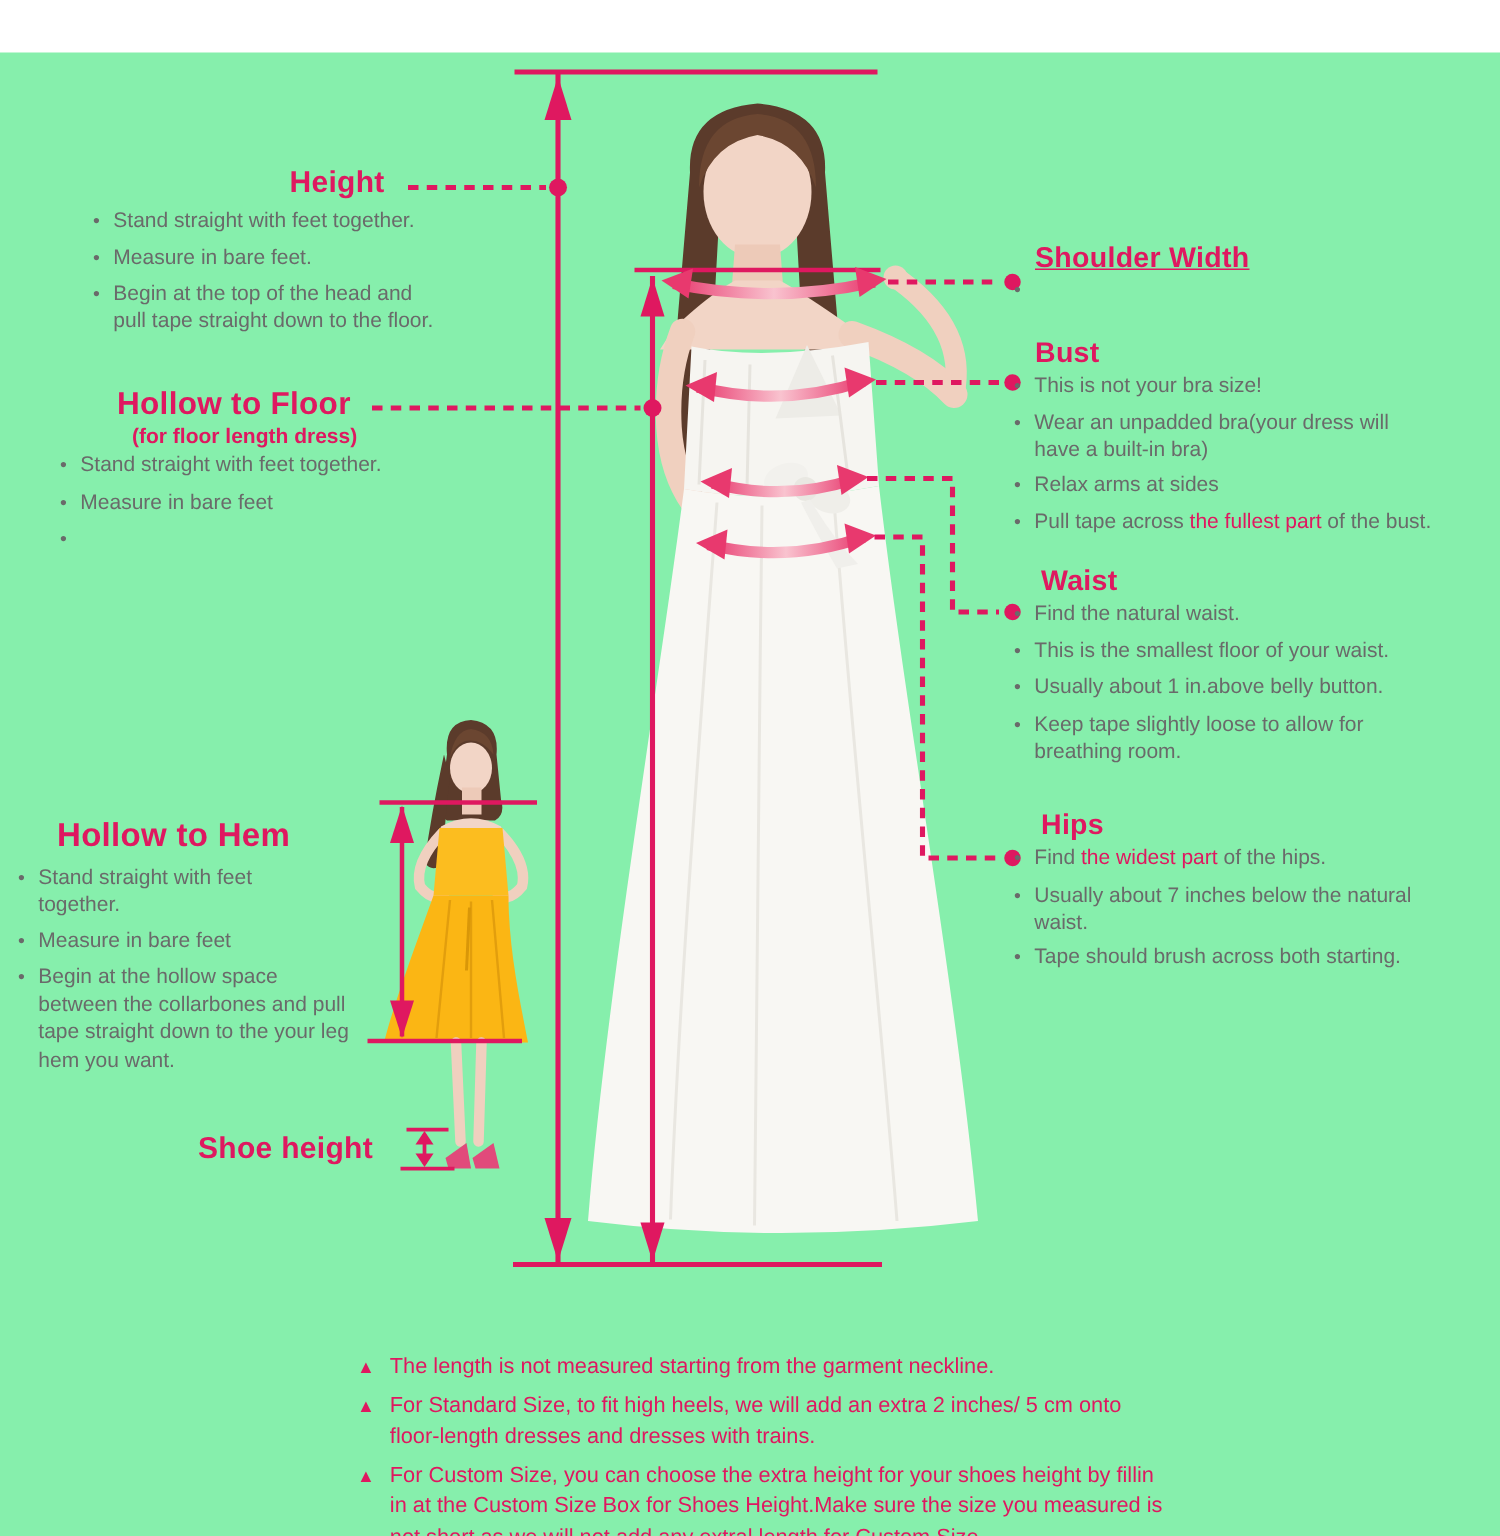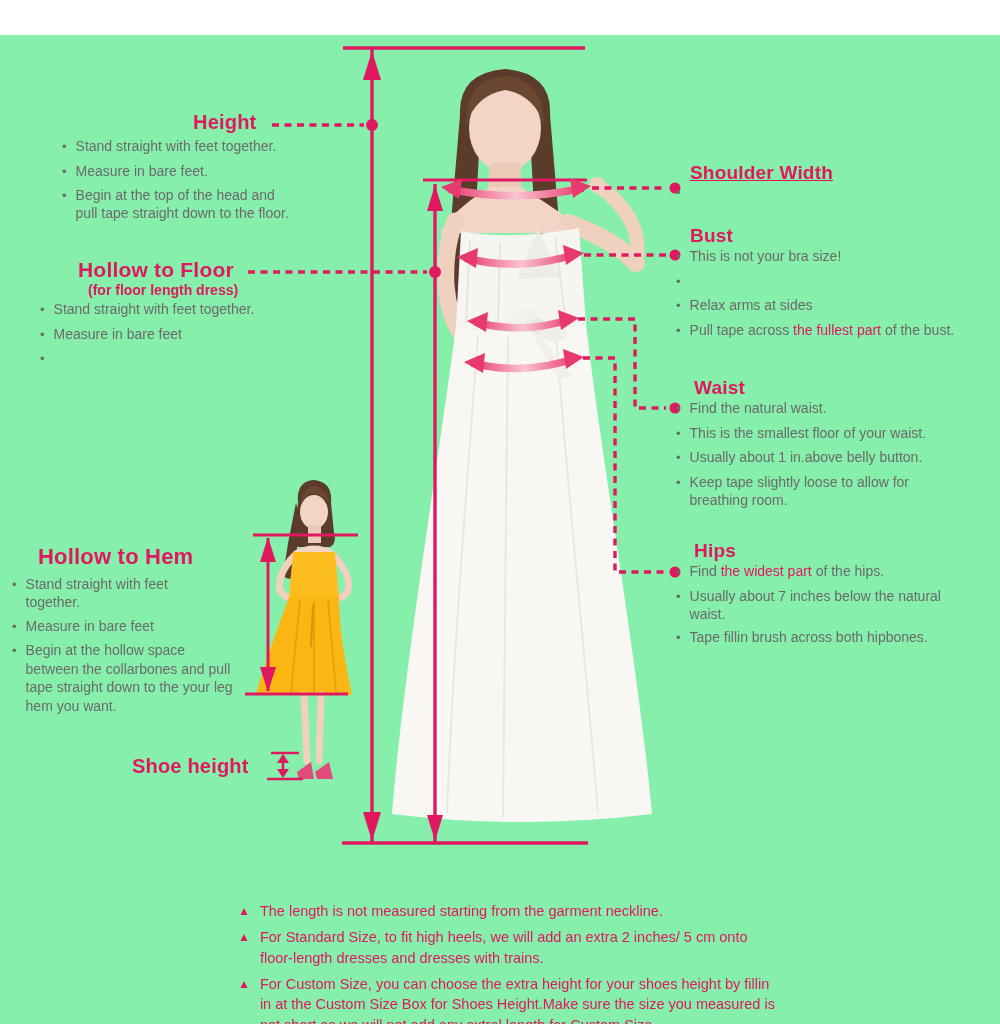--- a/index.html
+++ b/index.html
@@ -201,20 +201,22 @@
     </div>
 
   <div class="sec-title t19" style="left:690px;top:190px;">Bust</div>
   <div class="bullets" style="left:676px;top:212px;width:322px;">
       <div class="bullet">
         <span class="dot">•</span>
         <span class="btext">This is not your bra size!</span>
       </div>
       <div class="bullet">
         <span class="dot">•</span>
+        <span class="btext">Wear an unpadded bra(your dress will
+have a built-in bra)</span>
       </div>
       <div class="bullet">
         <span class="dot">•</span>
         <span class="btext">Relax arms at sides</span>
       </div>
       <div class="bullet">
         <span class="dot">•</span>
         <span class="btext">Pull tape across <span class="hl">the fullest part</span> of the bust.</span>
       </div>
     </div>
@@ -246,21 +248,21 @@
         <span class="dot">•</span>
         <span class="btext">Find <span class="hl">the widest part</span> of the hips.</span>
       </div>
       <div class="bullet">
         <span class="dot">•</span>
         <span class="btext">Usually about 7 inches below the natural
 waist.</span>
       </div>
       <div class="bullet">
         <span class="dot">•</span>
-        <span class="btext">Tape fillin brush across both hipbones.</span>
+        <span class="btext">Tape should brush across both starting.</span>
       </div>
     </div>
 
   <div class="notes">
       <div class="note">
         <span class="tri">▲</span>
         <span class="btext">The length is not measured starting from the garment neckline.</span>
       </div>
       <div class="note">
         <span class="tri">▲</span>

